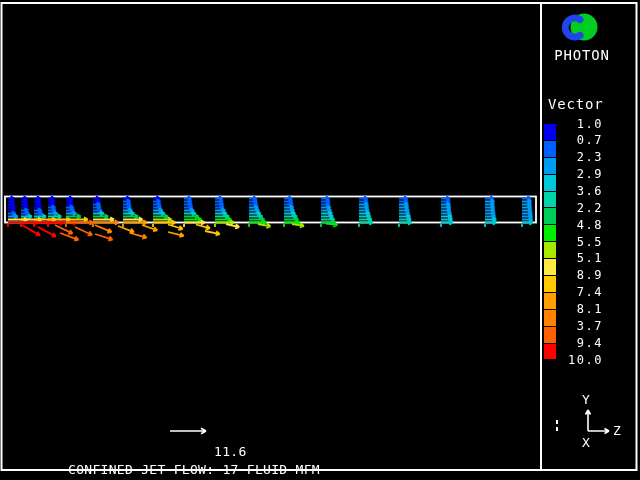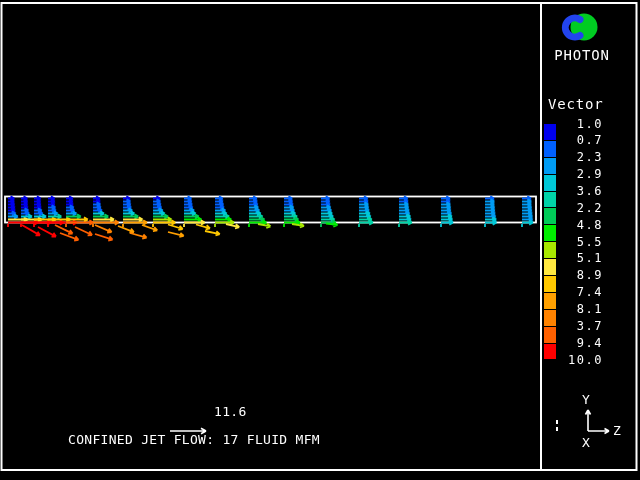--- a/index.html
+++ b/index.html
@@ -8,23 +8,23 @@
   .stage svg{position:absolute;left:0;top:0;}
   .txt{position:absolute;white-space:pre;}
   .t13{font-size:13px;letter-spacing:0.3px;}
   .t14{font-size:14px;letter-spacing:0.8px;}
   #photon-label{left:548px;top:47px;width:68px;text-align:center;}
   #vector-label{left:548px;top:96px;width:62px;text-align:left;}
   #legend-blocks{position:absolute;left:544px;top:124px;width:12px;display:flex;flex-direction:column;gap:1px;}
   #legend-blocks .lblock{height:15.9px;width:12px;}
   #legend-values{position:absolute;left:558px;top:115.5px;width:45px;font-size:12px;letter-spacing:1.5px;}
   #legend-values .lval{height:16.86px;line-height:16.86px;text-align:right;}
-  #scale-value{left:214px;top:404px;}
+  #scale-value{left:214px;top:444px;}
   #minmax-row{left:317px;top:424px;}
-  #plot-title{left:68px;top:432px;}
+  #plot-title{left:68px;top:462px;}
   #axis-y{left:582px;top:392px;}
   #axis-z{left:613px;top:423px;}
   #axis-x{left:582px;top:435px;}
 </style>
 </head>
 <body>
 
 <div class="stage">
 
   <svg width="640" height="480" viewBox="0 0 640 480">

